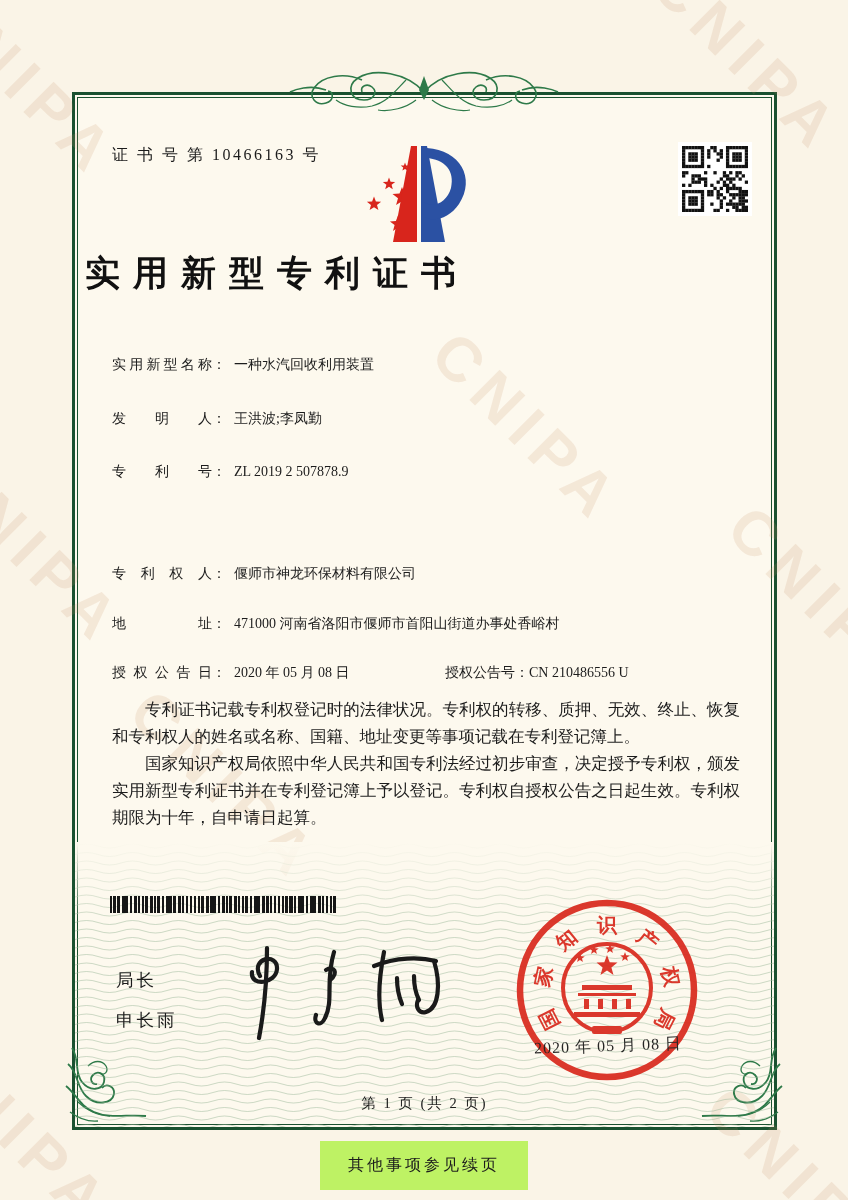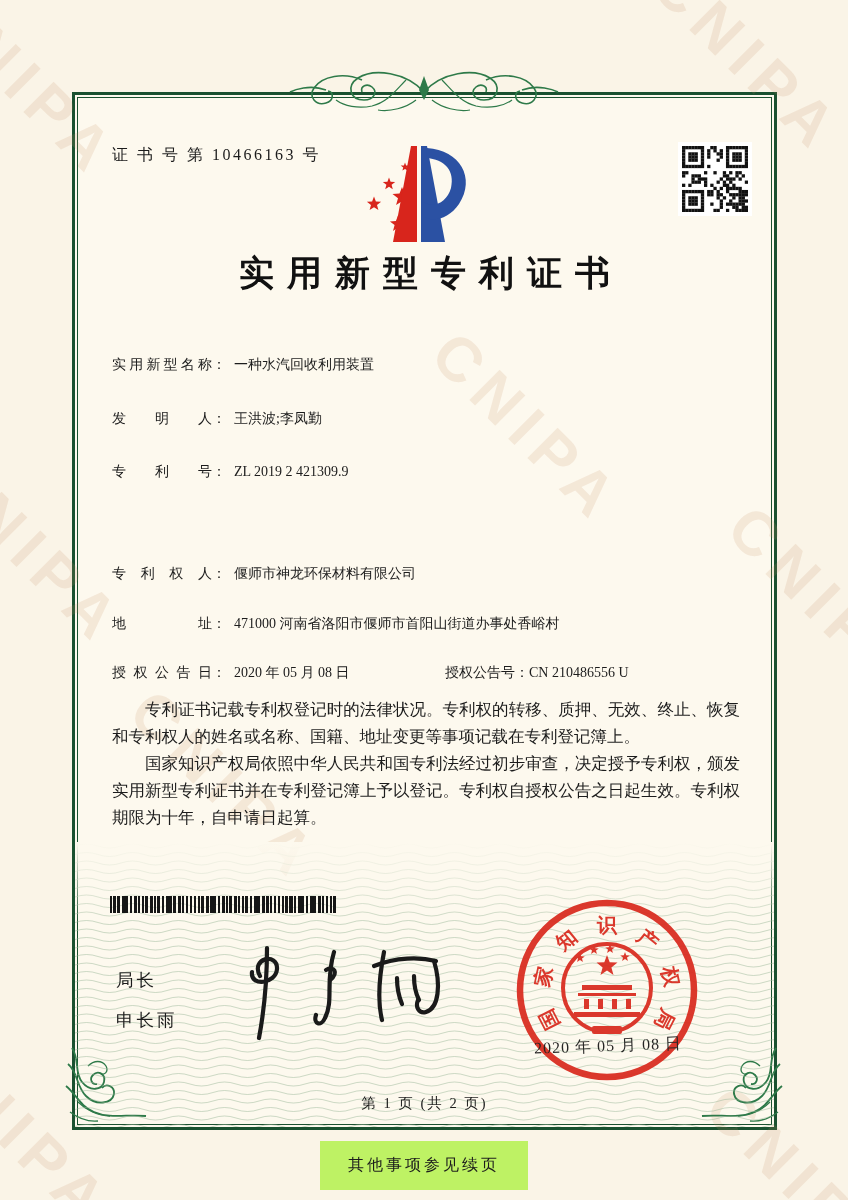--- a/index.html
+++ b/index.html
@@ -46,21 +46,21 @@
     position:absolute; left:40px; top:53px;
     font-size:16px; letter-spacing:2.5px;
   }
   .logo { position:absolute; left:282px; top:46px; width:130px; height:112px; }
   .qr {
     position:absolute; left:606px; top:50px; width:74px; height:74px;
     background:#fff; padding:4px;
   }
   .title {
     position:absolute; left:0; top:158px; width:100%;
-    text-align:center; font-size:35px; font-weight:700;
+    font-size:35px; font-weight:700;
     letter-spacing:13px; text-indent:13px; color:#111;
   }
   .row { position:absolute; left:40px; font-size:14px; white-space:nowrap; }
   .row-label {
     display:inline-block; width:100px;
     text-align:justify; text-align-last:justify; vertical-align:bottom;
   }
   .row-value { margin-left:8px; }
   .grant-no { position:absolute; left:333px; top:0; white-space:nowrap; }
   .paragraphs {
@@ -433,21 +433,21 @@
 
     <div class="title">实用新型专利证书</div>
 
     <div class="row" style="top:264px">
       <span class="row-label">实用新型名称</span>：<span class="row-value">一种水汽回收利用装置</span>
     </div>
     <div class="row" style="top:318px">
       <span class="row-label">发明人</span>：<span class="row-value">王洪波;李凤勤</span>
     </div>
     <div class="row" style="top:371px">
-      <span class="row-label">专利号</span>：<span class="row-value">ZL 2019 2 421309.9</span>
+      <span class="row-label">专利号</span>：<span class="row-value">ZL 2019 2 507878.9</span>
     </div>
     <div class="row" style="top:473px">
       <span class="row-label">专利权人</span>：<span class="row-value">偃师市神龙环保材料有限公司</span>
     </div>
     <div class="row" style="top:523px">
       <span class="row-label">地址</span>：<span class="row-value">471000 河南省洛阳市偃师市首阳山街道办事处香峪村</span>
     </div>
     <div class="row" style="top:572px">
       <span class="row-label">授权公告日</span>：<span class="row-value">2020 年 05 月 08 日</span>
       <span class="grant-no"><span>授权公告号</span>：<span>CN 210486556 U</span></span>

